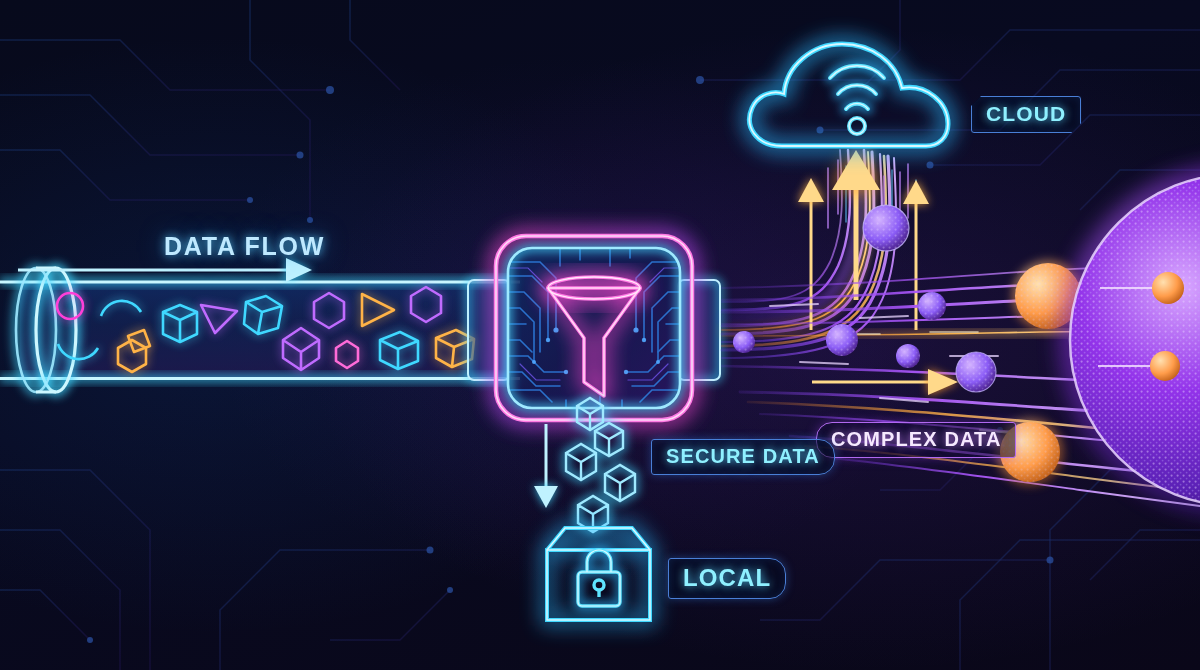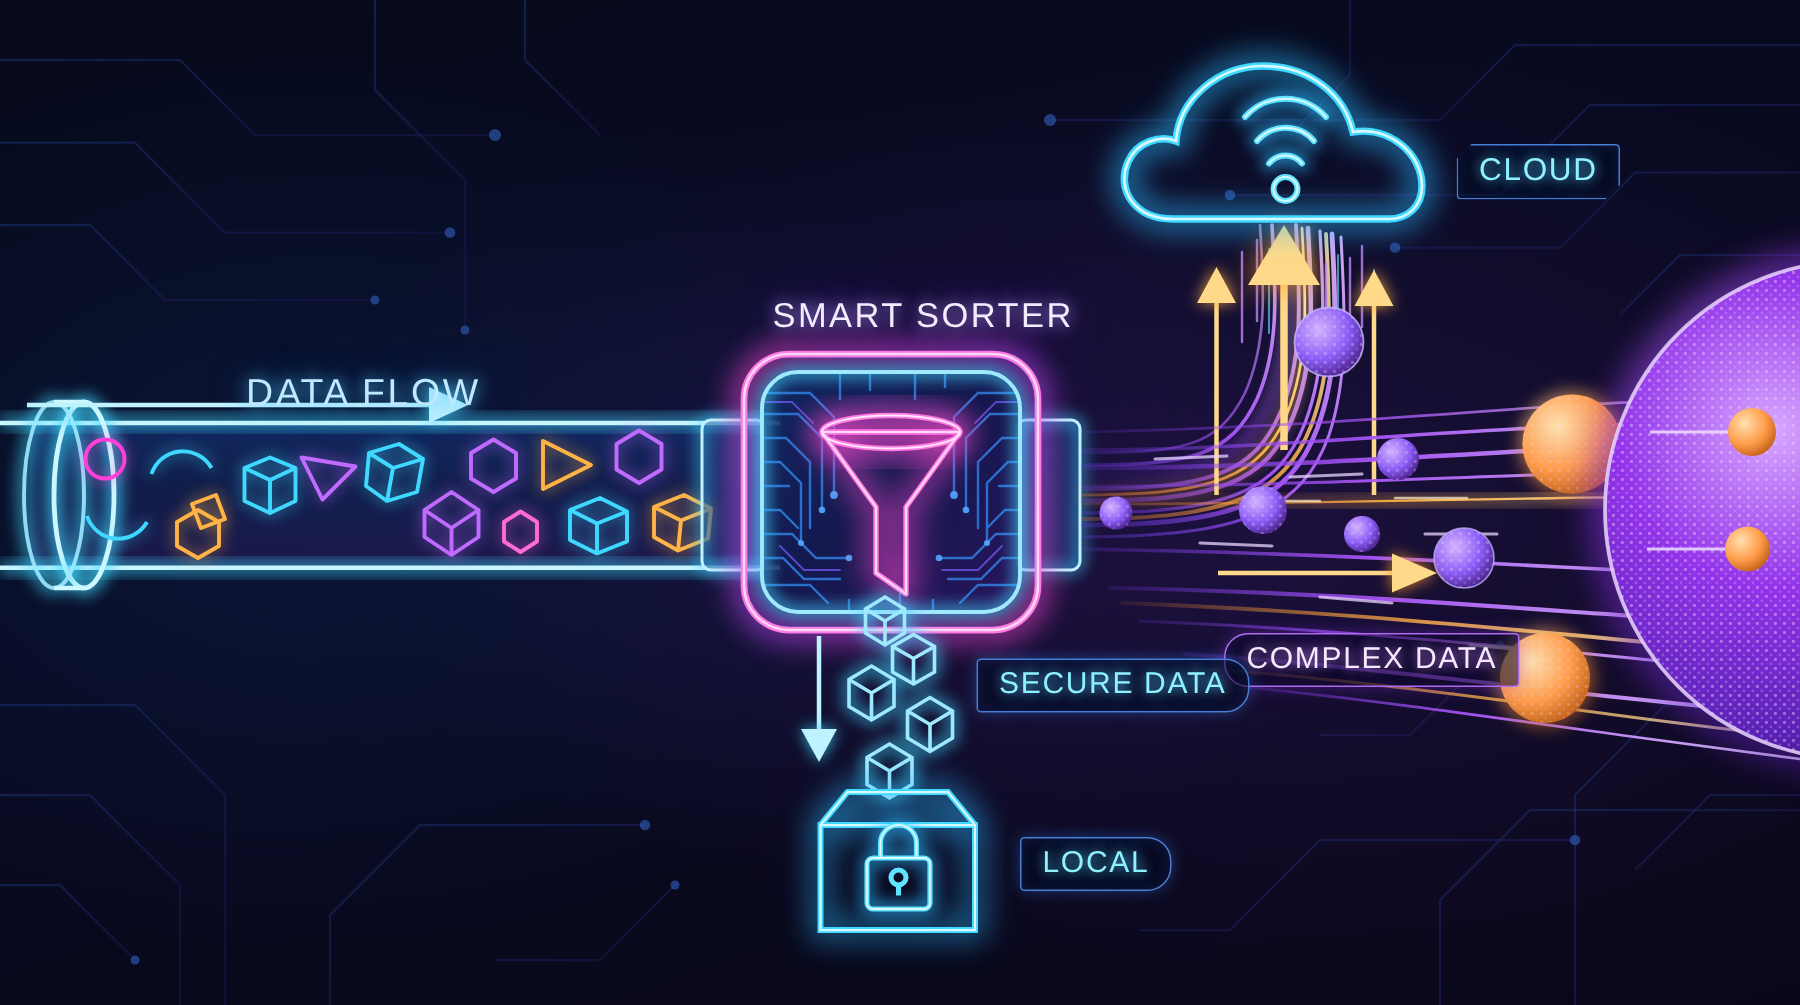--- a/index.html
+++ b/index.html
@@ -10,21 +10,21 @@
     background:
       radial-gradient(900px 520px at 72% 52%, rgba(90,40,160,0.22), rgba(0,0,0,0) 62%),
       radial-gradient(700px 460px at 18% 50%, rgba(20,70,150,0.20), rgba(0,0,0,0) 65%),
       radial-gradient(520px 380px at 48% 48%, rgba(60,30,130,0.18), rgba(0,0,0,0) 70%),
       linear-gradient(160deg,#070a1c 0%,#080a20 40%,#0a0719 100%);
   }
   .lyr{position:absolute;inset:0;}
   svg{display:block;}
   .label{
     position:absolute;display:flex;align-items:flex-end;justify-content:center;
-    font-weight:400;letter-spacing:.07em;white-space:nowrap;
+    font-weight:700;letter-spacing:.07em;white-space:nowrap;
   }
   .lbl-box{
     padding:5px 14px 6px;border:1.6px solid;border-radius:3px;
     background:rgba(6,10,28,.55);
   }
   .cy{color:#8ff0ff;border-color:#4b7fd6;text-shadow:0 0 8px rgba(90,220,255,.85),0 0 18px rgba(60,170,255,.55);
       box-shadow:0 0 10px rgba(70,150,255,.35),inset 0 0 10px rgba(40,110,220,.18);}
   .mg{color:#f6e9ff;border-color:#b46cf0;text-shadow:0 0 8px rgba(210,140,255,.9),0 0 20px rgba(170,80,255,.5);
       box-shadow:0 0 12px rgba(170,80,240,.35),inset 0 0 10px rgba(120,50,200,.2);margin-top:16px;}
   .plaintext{color:#bfe9ff;text-shadow:0 0 10px rgba(90,210,255,.9),0 0 24px rgba(50,160,255,.55);}
@@ -581,33 +581,32 @@
           <path d="M599 589 v8"></path>
         </g>
         <g stroke="#ddf8ff" stroke-width="1.2">
           <rect x="578" y="572" width="42" height="34" rx="4"></rect>
           <path d="M587 572 v-10 a12 12 0 0 1 24 0 v10"></path>
         </g>
       </g>
     </g>
   </svg>
 
-  <div class="label plaintext" style="left:164px;top:232px;font-size:25px;margin-top:16px;">DATA FLOW</div>
-
-  <div class="label whitetext" style="left:515px;top:197px;font-size:23px;">SMART SORTER</div>
+  <div class="label plaintext" style="left:164px;top:232px;font-size:25px;">DATA FLOW</div>
+
 
   <div class="label" style="left:971px;top:96px;">
     <span class="lbl-box cy chamf" style="font-size:21px;">CLOUD</span>
   </div>
 
   <div class="label" style="left:816px;top:406px;">
     <span class="lbl-box mg lchamf" style="font-size:20px;">COMPLEX DATA</span>
   </div>
 
   <div class="label" style="left:651px;top:439px;">
     <span class="lbl-box cy rchamf" style="font-size:20px;">SECURE DATA</span>
   </div>
 
   <div class="label" style="left:668px;top:558px;">
-    <span class="lbl-box cy rchamf" style="font-size:20px;margin-left:12px;">LOCAL</span>
+    <span class="lbl-box cy rchamf" style="font-size:24px;">LOCAL</span>
   </div>
 
 </div>
 
 </body></html>

